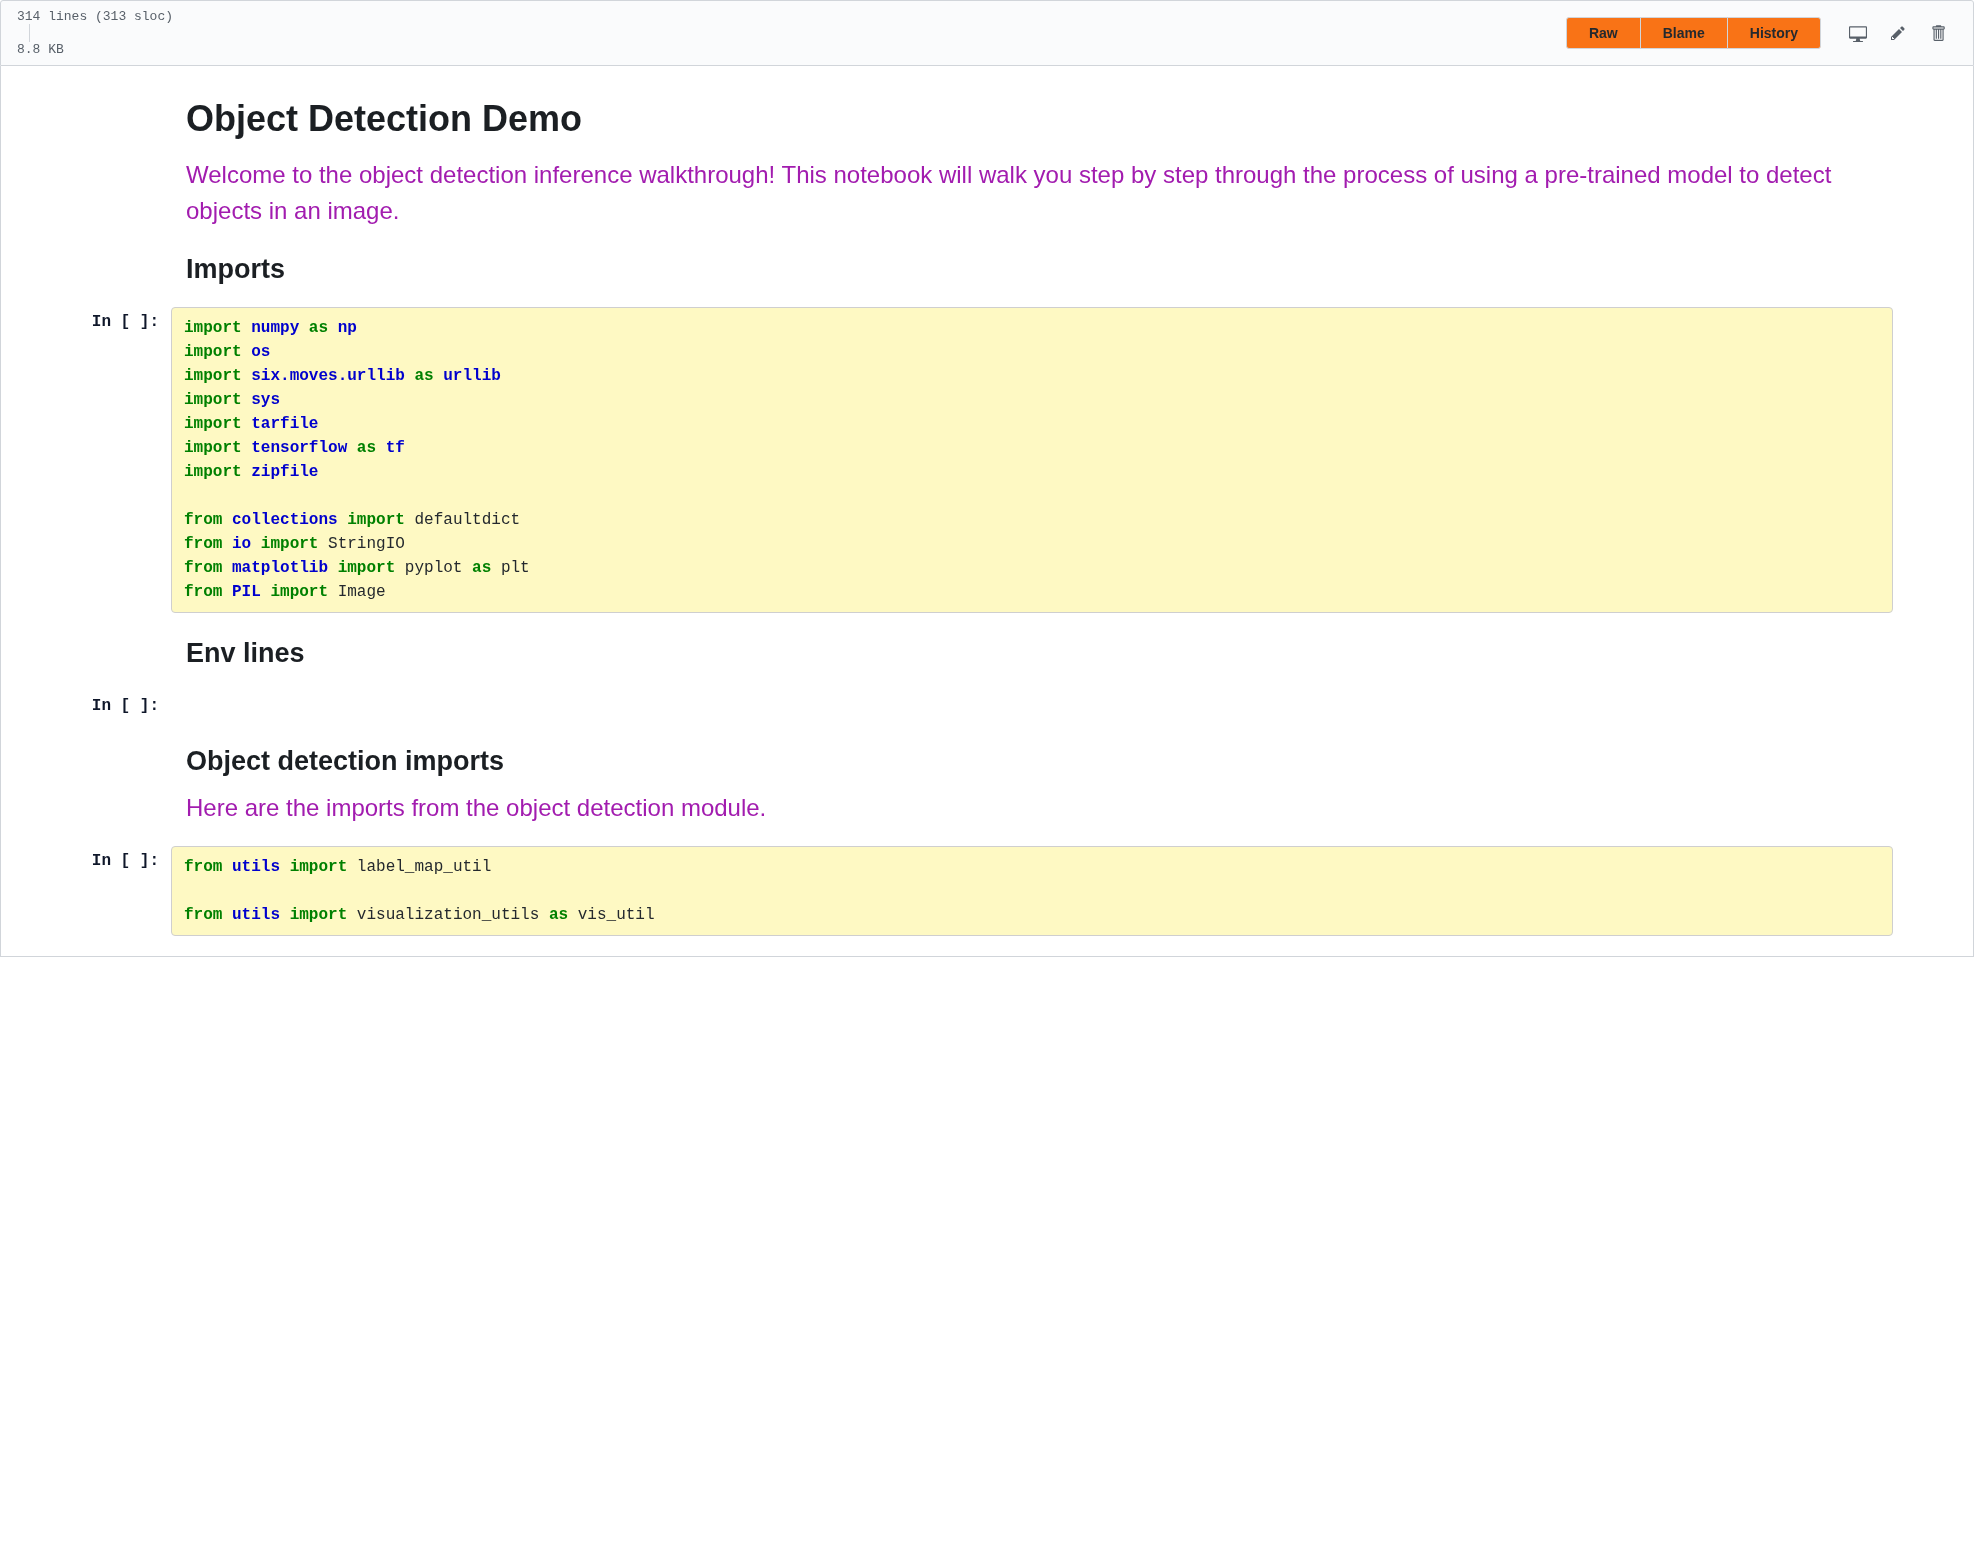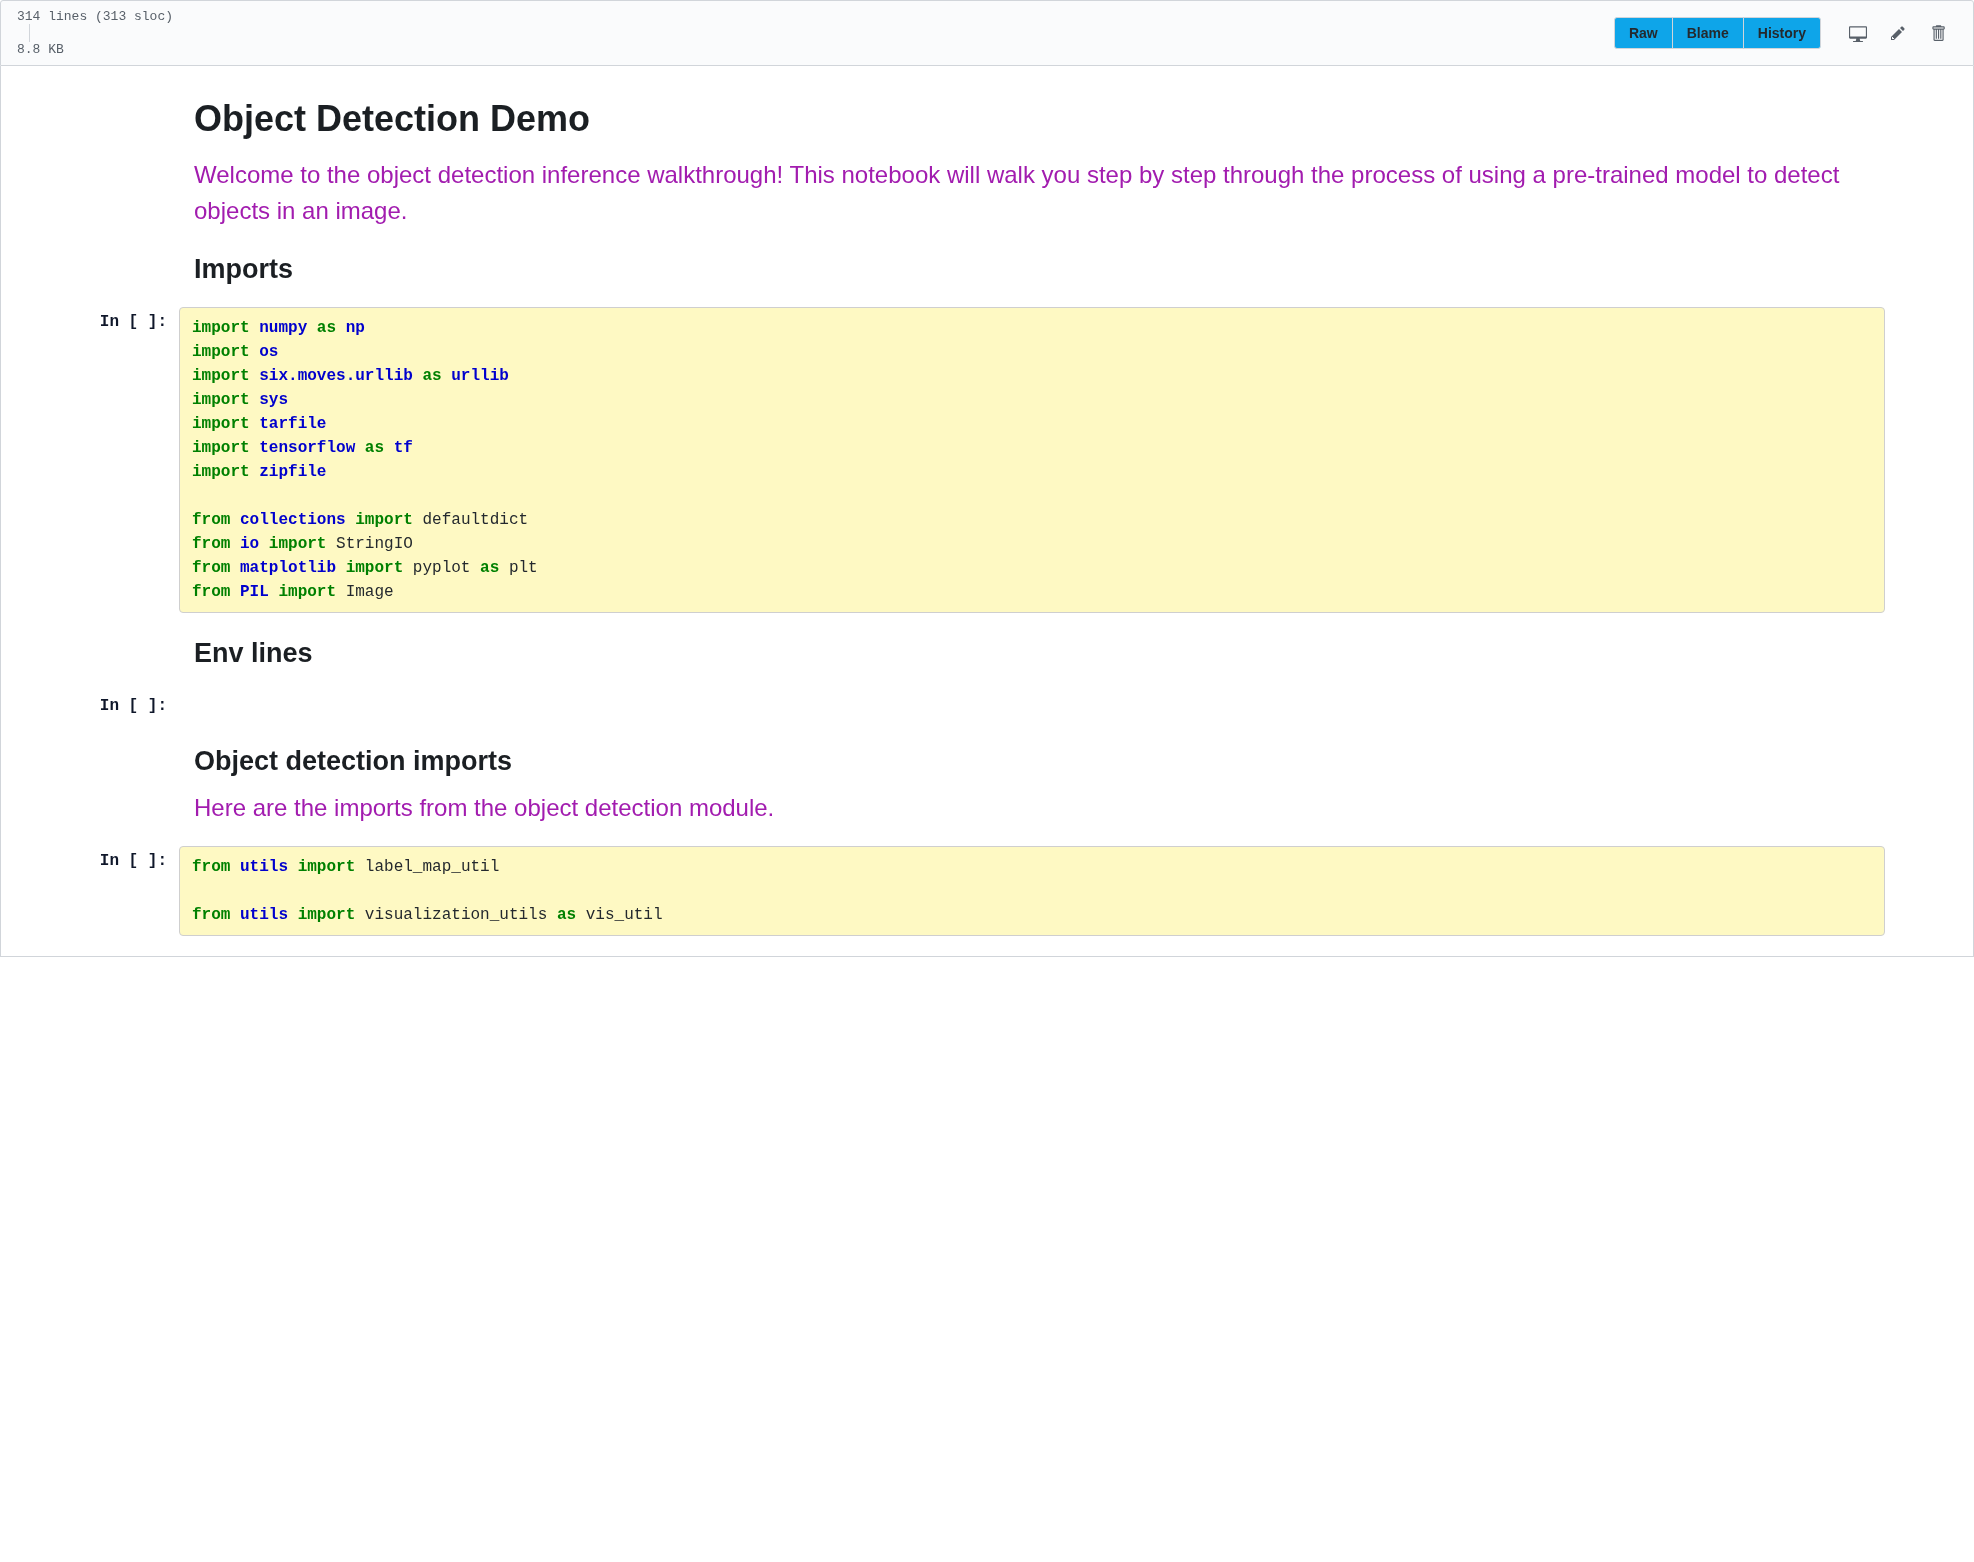--- a/index.html
+++ b/index.html
@@ -37,26 +37,26 @@
     .file-actions {
       display: flex;
       align-items: center;
       gap: 0;
     }
     .btn-group {
       display: flex;
       margin-right: 16px;
     }
     .btn {
-      padding: 5px 14px;
+      padding: 5px 22px;
       font-size: 14px;
       font-weight: 600;
       line-height: 20px;
       color: #24292e;
-      background: #0ea5e9;
+      background: #f97316;
       border: 1px solid #d1d5da;
       cursor: pointer;
       white-space: nowrap;
     }
     .btn:first-child { border-radius: 3px 0 0 3px; }
     .btn:last-child { border-radius: 0 3px 3px 0; }
     .btn:not(:first-child) { margin-left: -1px; }
     .icon-btn {
       padding: 6px 12px;
       color: #586069;
@@ -64,21 +64,21 @@
       display: flex;
       align-items: center;
     }
     .icon-btn svg { fill: #586069; }
     .file-body {
       border: 1px solid #d1d5da;
       border-top: none;
       padding: 30px 0 0 0;
     }
     .notebook {
-      padding: 0 28px;
+      padding: 0 20px;
     }
     .text-cell {
       margin-left: 165px;
       margin-right: 60px;
       margin-bottom: 20px;
     }
     .text-cell h1 {
       font-size: 36px;
       font-weight: 700;
       line-height: 1.25;

